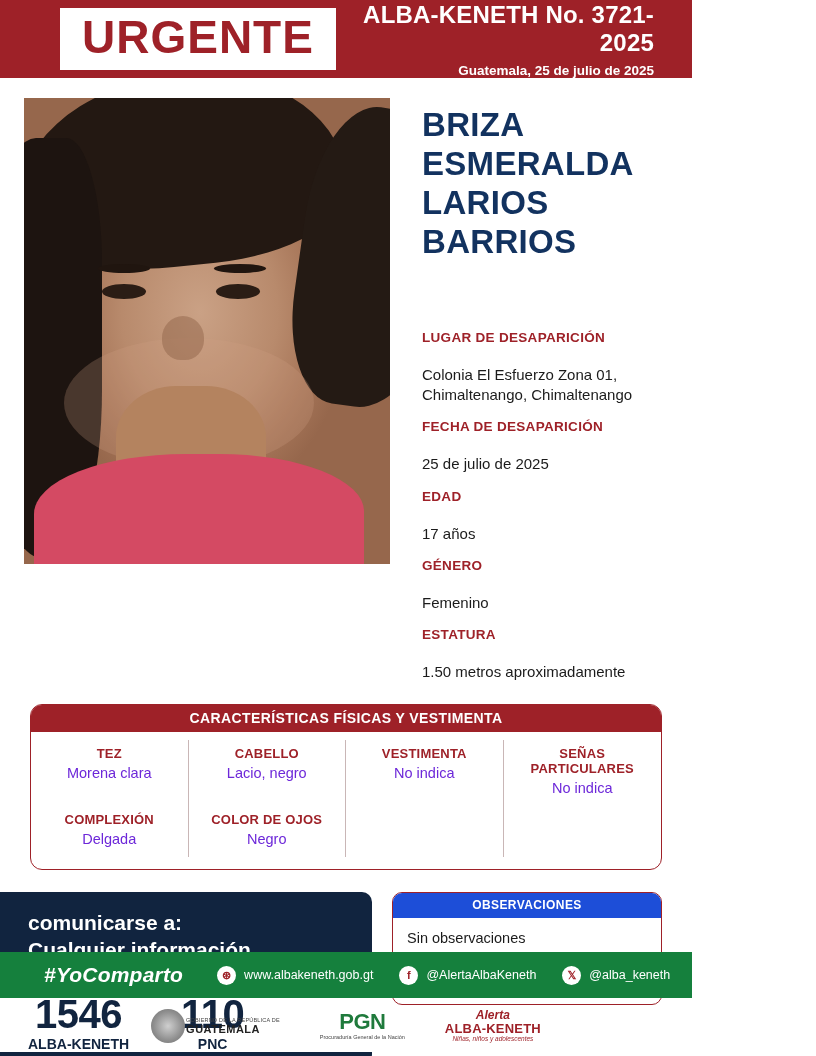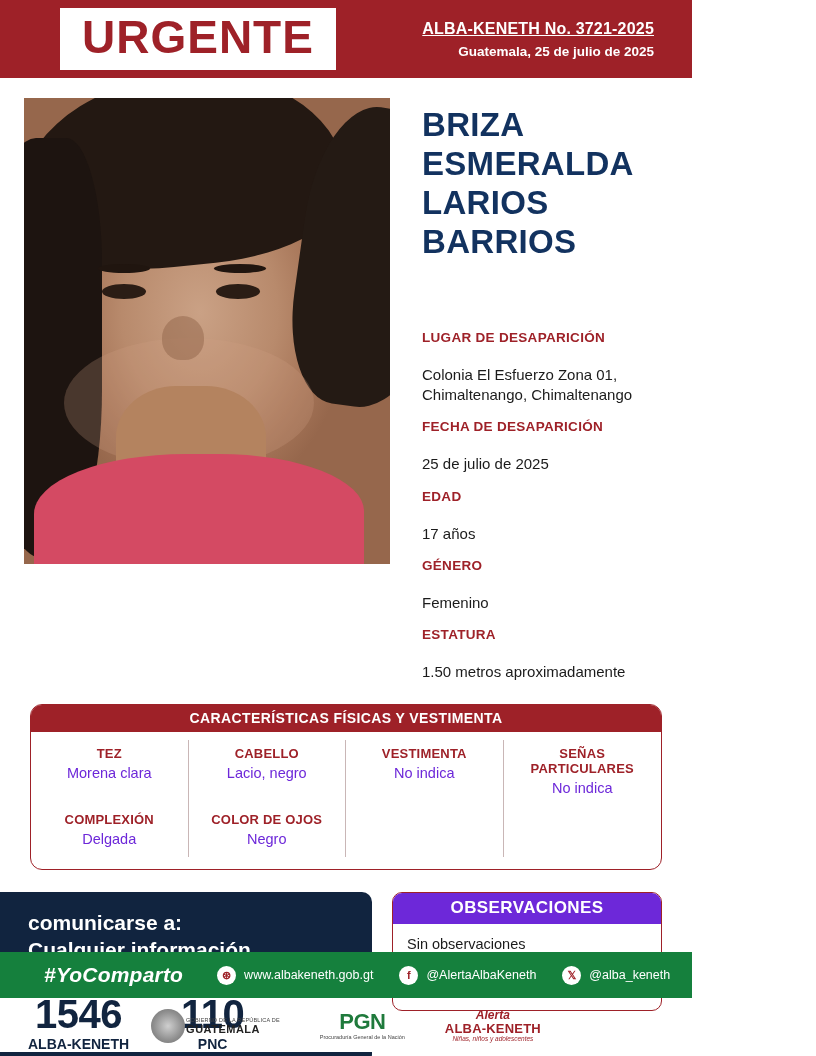--- a/index.html
+++ b/index.html
@@ -37,24 +37,23 @@
     margin-left: 36px;
     font-family: "Liberation Sans", sans-serif;
   }
   .header-right {
     margin-left: auto;
     text-align: right;
     color: #ffffff;
     padding-right: 14px;
   }
   .alba-no {
-    font-size: 16px;
+    font-size: 24px;
     font-weight: bold;
     letter-spacing: 0.2px;
-    text-decoration: underline;
   }
   .alba-date {
     font-size: 13.5px;
     margin-top: 6px;
     font-weight: bold;
   }
 
   
   .top-section {
     display: flex;
@@ -266,24 +265,24 @@
   }
   .obs {
     flex: 1;
     margin: 0 30px 0 20px;
     border: 1.5px solid #9e2128;
     border-radius: 10px;
     overflow: hidden;
     background: #ffffff;
   }
   .obs-title {
-    background: #6d28d9;
+    background: #1d4ed8;
     color: #ffffff;
     text-align: center;
-    font-size: 17px;
+    font-size: 12px;
     font-weight: bold;
     letter-spacing: 0.4px;
     padding: 5px 0 6px 0;
   }
   .obs-body {
     height: 86px;
     padding: 12px 14px;
     font-size: 14.5px;
     color: #1b1b1b;
   }

